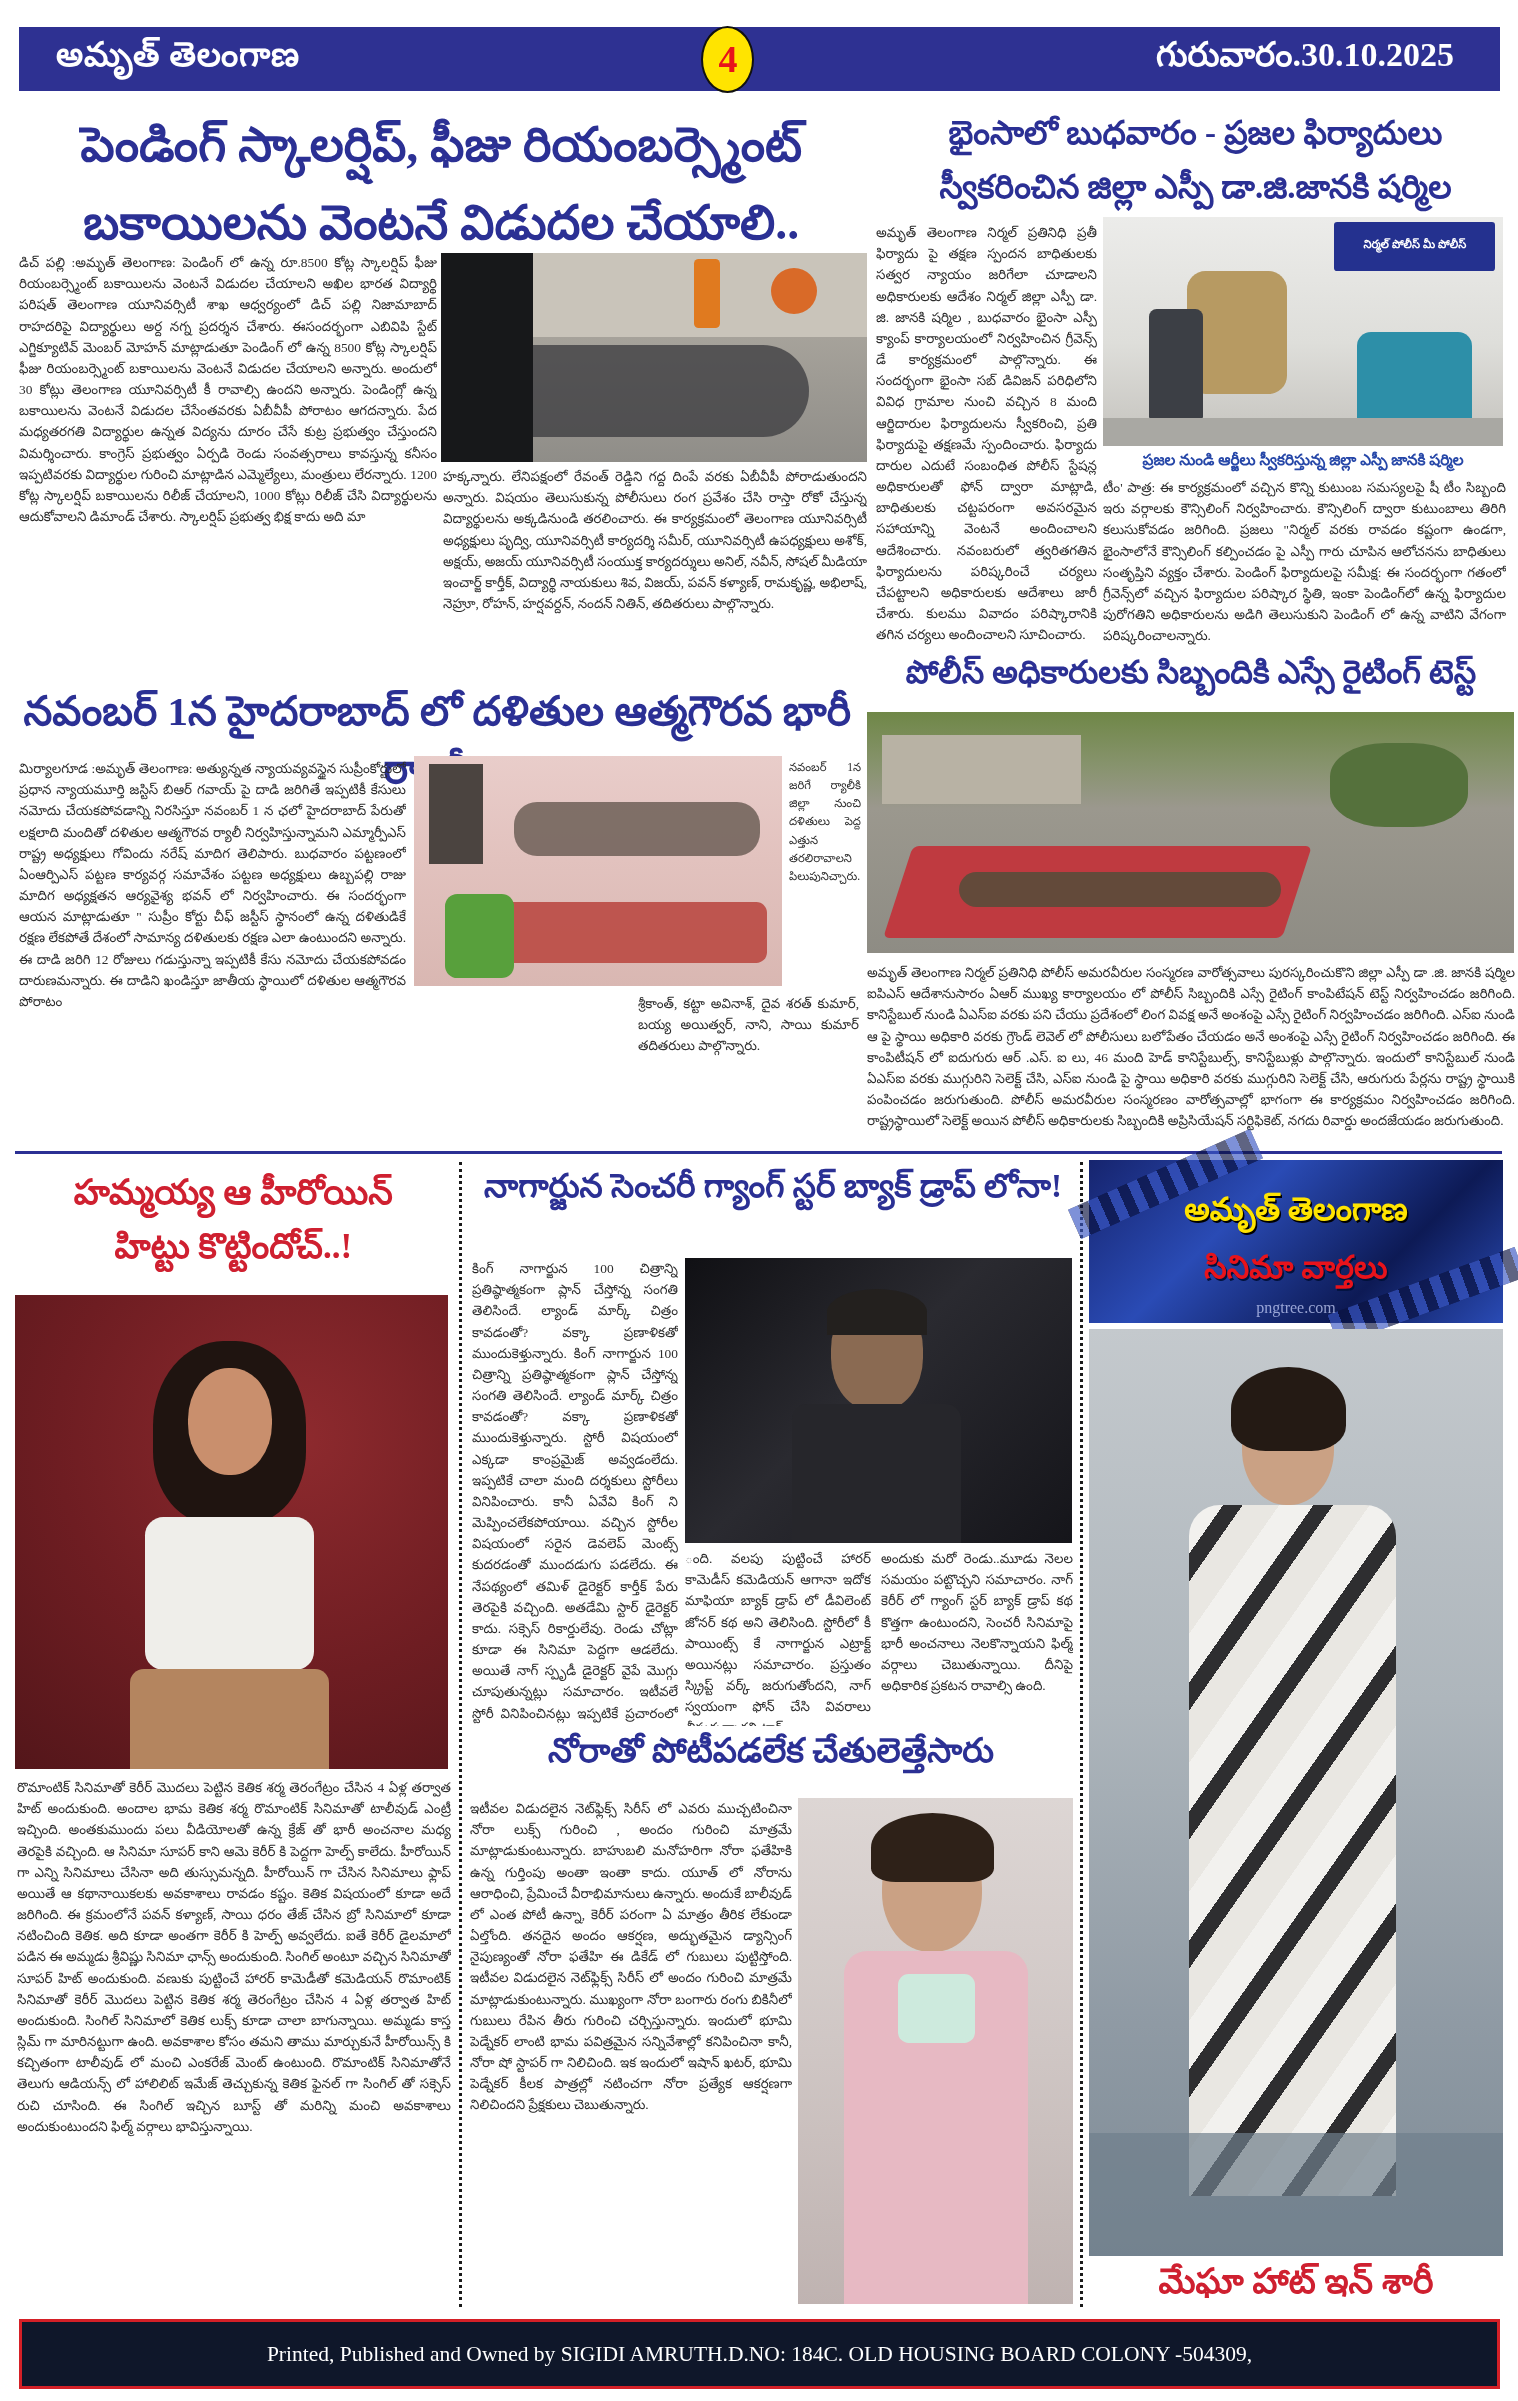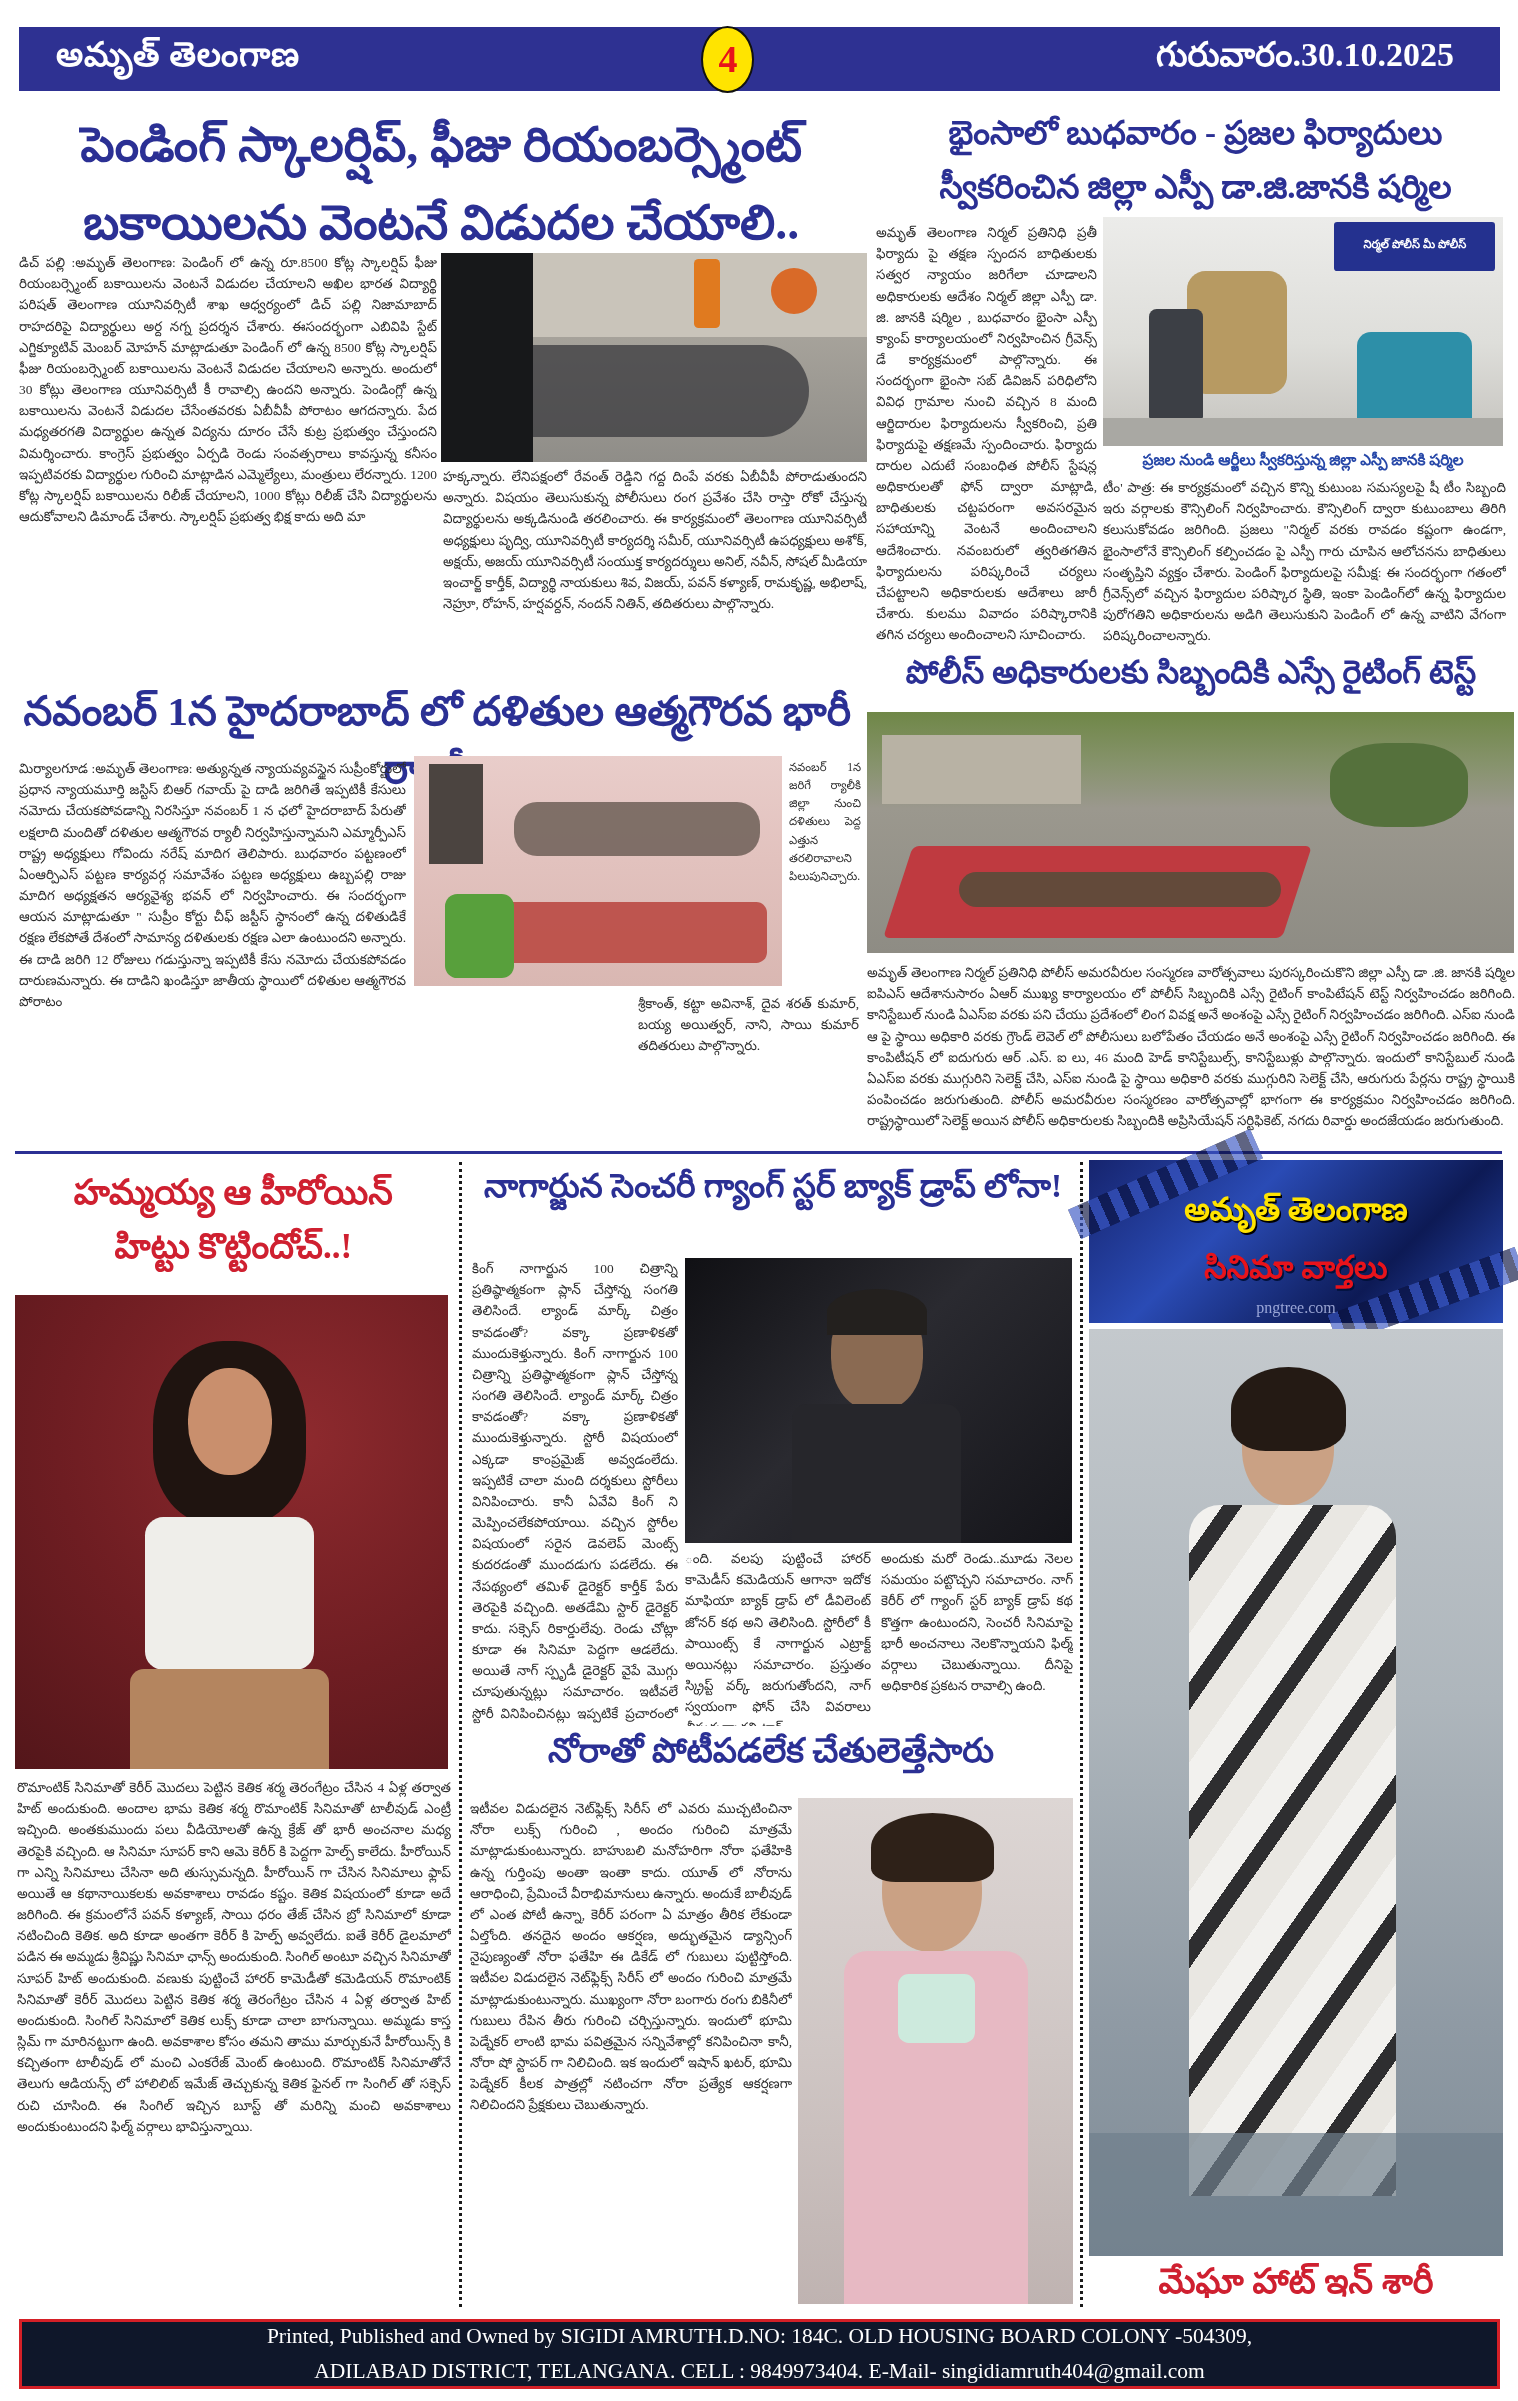--- a/index.html
+++ b/index.html
@@ -157,17 +157,16 @@
     <div class="ph-shape" style="left:153px;top:61px;width:92px;height:115px;background:#caa184;border-radius:48%;"></div>
     <div class="ph-shape" style="left:142px;top:38px;width:115px;height:84px;background:#241a14;border-radius:50% 50% 30% 30%;"></div>
     <div class="ph-shape" style="left:100px;top:176px;width:207px;height:691px;background:repeating-linear-gradient(125deg,#f2f1ee 0 28px,#2e2e30 28px 44px,#e9e7e2 44px 74px);border-radius:31px 31px 0 0;"></div>
     <div class="ph-shape" style="left:0;bottom:0;width:100%;height:123px;background:#6f7f8c;opacity:.7;"></div>
   </div>
 
   <div class="abs headline red" style="left:1089px;top:2262px;width:414px;font-size:35px;">మేఘా హాట్ ఇన్ శారీ</div>
 
   <div class="abs footerbar" style="left:19px;top:2319px;width:1475px;height:64px;">
     <div>Printed, Published and Owned by SIGIDI AMRUTH.D.NO: 184C. OLD HOUSING BOARD COLONY -504309,</div>
-    <div>ADILABAD DISTRICT, TELANGANA. CELL : 9849973404. E-Mail- singidiamruth404@gmail.com</div>
   </div>
 
 </div>
 
 
 </body></html>

